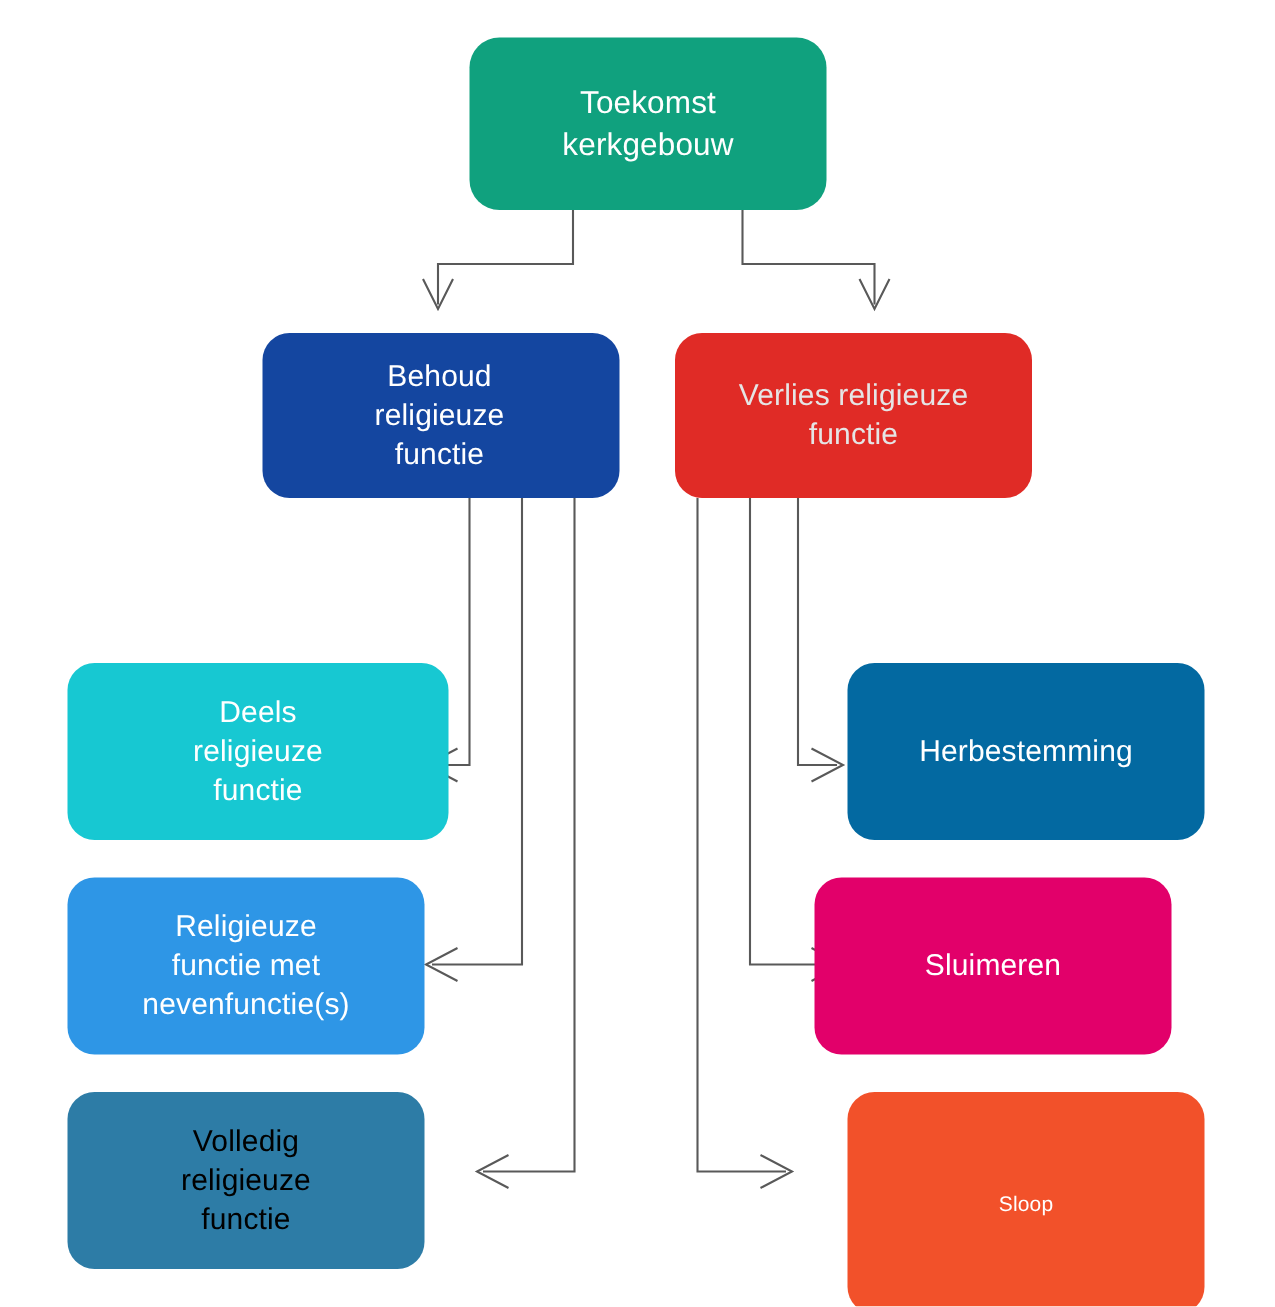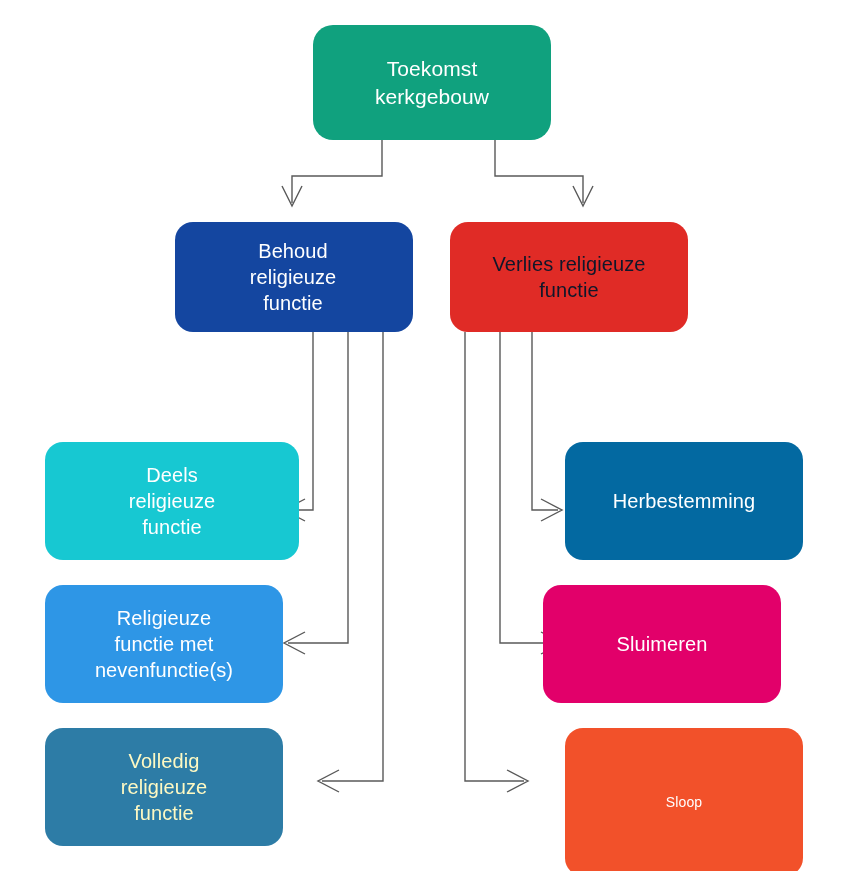--- a/index.html
+++ b/index.html
@@ -151,38 +151,38 @@
     <span class="node-label">Toekomst
 kerkgebouw</span>
   </div>
 
   <div class="node" id="node-behoud" style="background: rgb(20, 70, 160); color: rgb(255, 255, 255); padding-left: 8px;">
     <span class="node-label">Behoud
 religieuze
 functie</span>
   </div>
 
-  <div class="node" id="node-verlies" style="background: rgb(224, 43, 38); color: #0f172a; text-align: center;">
+  <div class="node" id="node-verlies" style="background: rgb(224, 43, 38); color: #e5e5e5; text-align: center;">
     <span class="node-label">Verlies religieuze
 functie</span>
   </div>
 
   <div class="node" id="node-deels" style="background: rgb(23, 200, 210); color: rgb(255, 255, 255);">
     <span class="node-label">Deels
 religieuze
 functie</span>
   </div>
 
   <div class="node" id="node-nevenfunctie" style="background: rgb(46, 150, 230); color: rgb(255, 255, 255);">
     <span class="node-label">Religieuze
 functie met
 nevenfunctie(s)</span>
   </div>
 
-  <div class="node" id="node-volledig" style="background: rgb(45, 124, 166); color: #fef9c3; justify-content: center;">
+  <div class="node" id="node-volledig" style="background: rgb(45, 124, 166); color: #000000; justify-content: center;">
     <span class="node-label">Volledig
 religieuze
 functie</span>
   </div>
 
   <div class="node" id="node-herbestemming" style="background: #0369a1; color: rgb(255, 255, 255);">
     <span class="node-label">Herbestemming</span>
   </div>
 
   <div class="node" id="node-sluimeren" style="background: rgb(226, 0, 106); color: rgb(255, 255, 255);">

